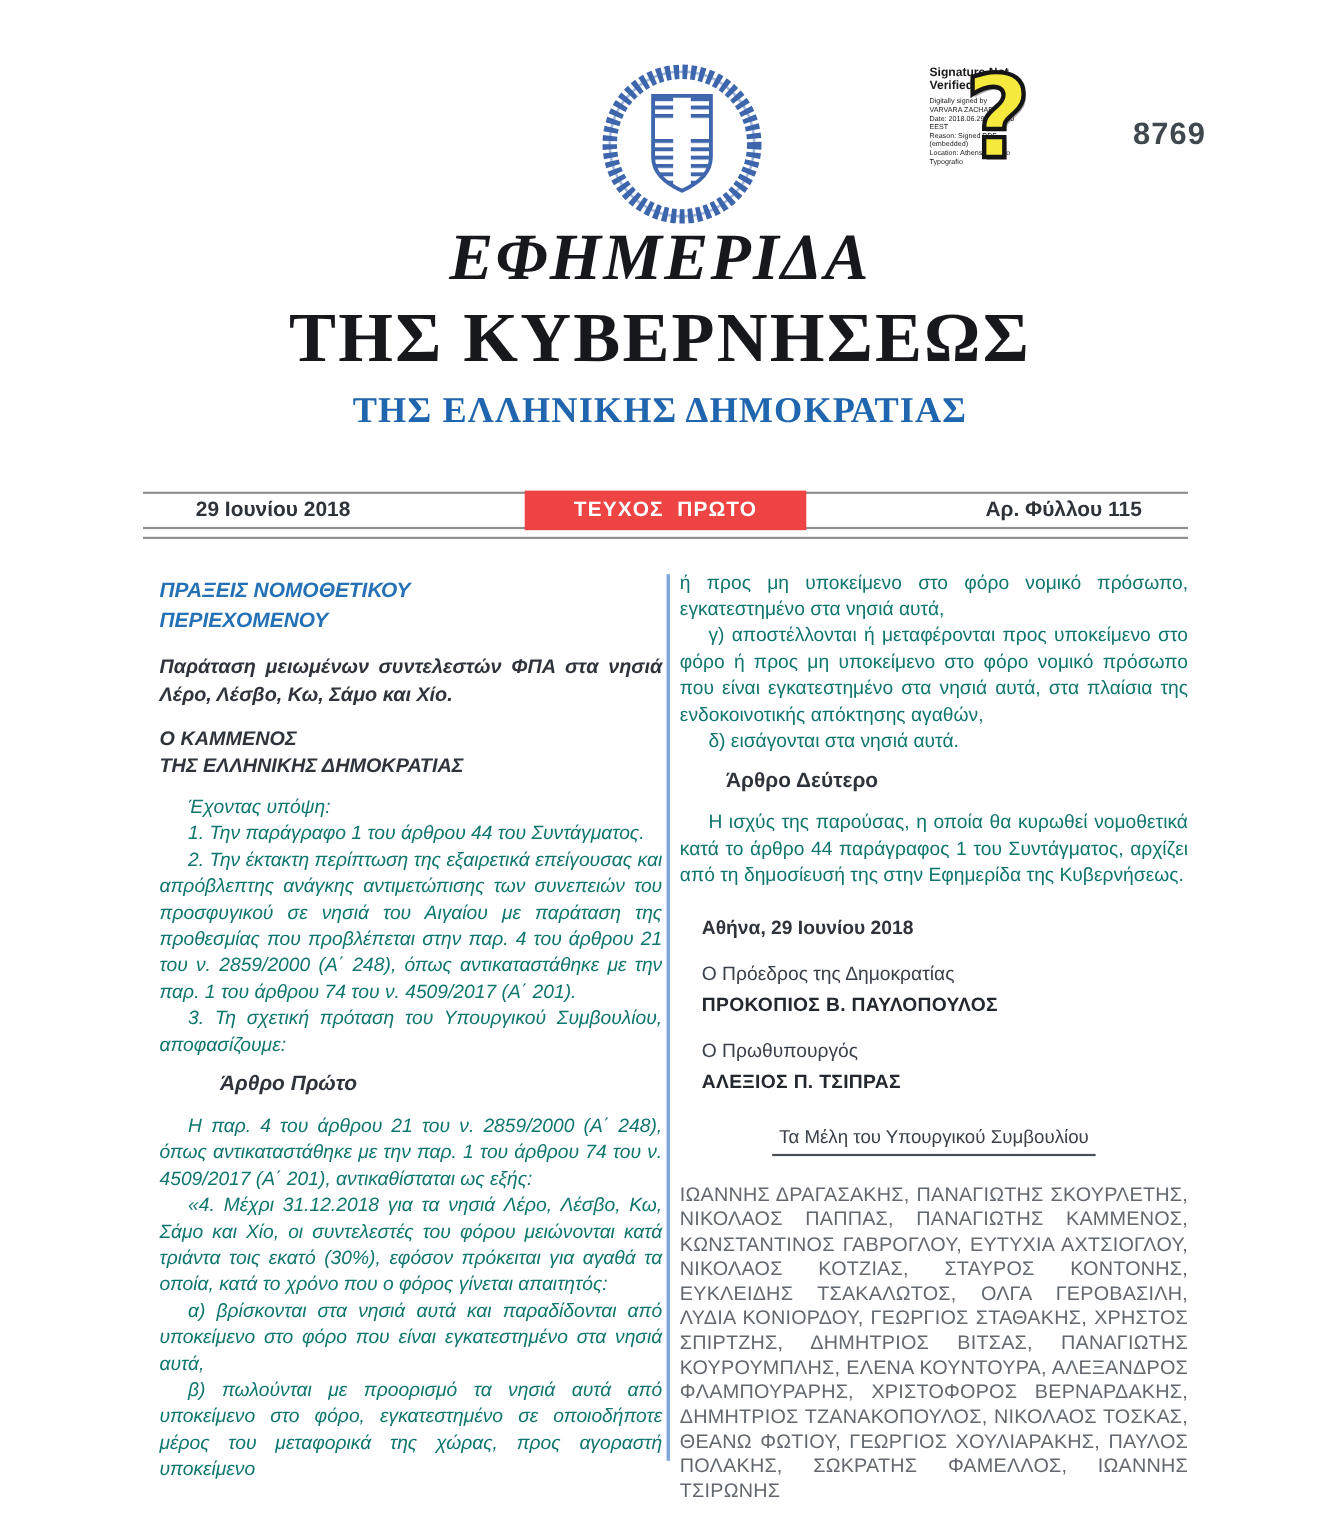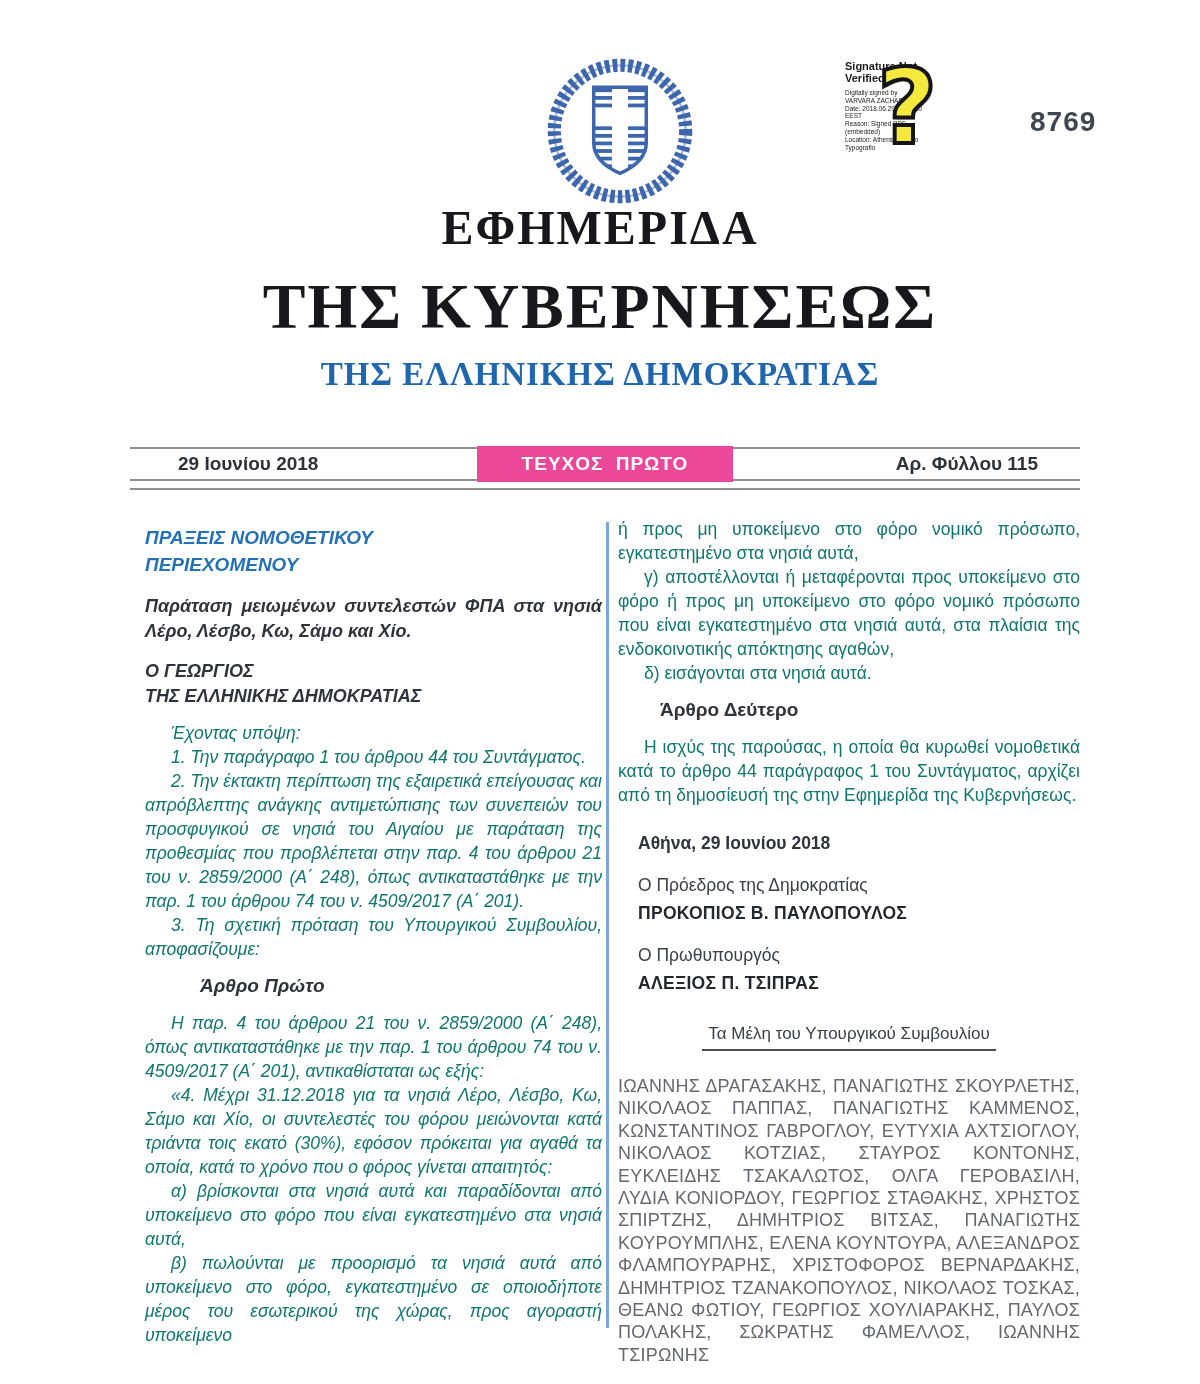--- a/index.html
+++ b/index.html
@@ -24,34 +24,34 @@
     font-size:104px; font-weight:bold; color:#f6e93d;
     -webkit-text-stroke:4px #151515;
     font-family:"DejaVu Sans",sans-serif;
     text-shadow:2px 2px 0 rgba(40,40,40,.4);
   }
 
   .page-number { position:absolute; left:1030px; top:106px; font-size:28px; font-weight:bold; color:#41474f; letter-spacing:1px; }
 
   .masthead-line { position:absolute; left:0; width:1200px; text-align:center;
     font-family:"Liberation Serif","DejaVu Serif",serif; font-weight:bold; color:#17181c; }
-  .masthead-1 { top:200px; font-size:48px; letter-spacing:2px; }
+  .masthead-1 { top:200px; font-size:60px; letter-spacing:2px;font-style:italic; }
   .masthead-2 { top:270px; font-size:64px; letter-spacing:2px; }
   .masthead-sub { top:356px; font-size:33px; color:#2066ae; letter-spacing:1px; }
 
   
   .issue-band {
     position:absolute; left:130px; top:447px; width:950px; height:34px;
     border-top:2px solid #8f8f8f; border-bottom:2px solid #8f8f8f;
   }
   .band-row { position:relative; height:100%; display:flex; align-items:center; }
   .band-date { position:absolute; left:48px; font-size:19px; font-weight:bold; color:#2e3339; }
   .band-volume {
     position:absolute; left:50%; top:-3px; transform:translateX(-50%);
-    width:256px; height:36px; background:#ec4899; color:#ffffff;
+    width:256px; height:36px; background:#ef4444; color:#ffffff;
     display:flex; align-items:center; justify-content:center;
     font-size:19px; font-weight:bold; letter-spacing:1px; word-spacing:6px; z-index:1;
   }
   .band-sheet { position:absolute; right:42px; font-size:19px; font-weight:bold; color:#2e3339; }
   .rule-below { position:absolute; left:130px; top:488px; width:950px; height:0; border-top:2px solid #8f8f8f; }
 
   
   .col { position:absolute; font-size:17.5px; line-height:24px; }
   .col-left  { left:145px; top:524px; width:457px;font-style:italic; }
   .col-right { left:618px; top:517px; width:462px; }
@@ -130,32 +130,32 @@
     </div>
   </div>
   <div class="rule-below"></div>
 
   <div class="col-divider"></div>
 
   <div class="col col-left">
     <h2 class="section-heading">ΠΡΑΞΕΙΣ ΝΟΜΟΘΕΤΙΚΟΥ ΠΕΡΙΕΧΟΜΕΝΟΥ</h2>
     <p class="subject">Παράταση μειωμένων συντελεστών ΦΠΑ στα νησιά Λέρο, Λέσβο, Κω, Σάμο και Χίο.</p>
     <div class="issuer">
-      <div>Ο ΓΕΩΡΓΙΟΣ</div>
+      <div>Ο ΚΑΜΜΕΝΟΣ</div>
       <div>ΤΗΣ ΕΛΛΗΝΙΚΗΣ ΔΗΜΟΚΡΑΤΙΑΣ</div>
     </div>
     <p class="para">Έχοντας υπόψη:</p>
     <p class="para">1. Την παράγραφο 1 του άρθρου 44 του Συντάγματος.</p>
     <p class="para">2. Την έκτακτη περίπτωση της εξαιρετικά επείγουσας και απρόβλεπτης ανάγκης αντιμετώπισης των συνεπειών του προσφυγικού σε νησιά του Αιγαίου με παράταση της προθεσμίας που προβλέπεται στην παρ. 4 του άρθρου 21 του ν. 2859/2000 (Α΄ 248), όπως αντικαταστάθηκε με την παρ. 1 του άρθρου 74 του ν. 4509/2017 (Α΄ 201).</p>
     <p class="para">3. Τη σχετική πρόταση του Υπουργικού Συμβουλίου, αποφασίζουμε:</p>
     <h3 class="article-heading">Άρθρο Πρώτο</h3>
     <p class="para">Η παρ. 4 του άρθρου 21 του ν. 2859/2000 (Α΄ 248), όπως αντικαταστάθηκε με την παρ. 1 του άρθρου 74 του ν. 4509/2017 (Α΄ 201), αντικαθίσταται ως εξής:</p>
     <p class="para">«4. Μέχρι 31.12.2018 για τα νησιά Λέρο, Λέσβο, Κω, Σάμο και Χίο, οι συντελεστές του φόρου μειώνονται κατά τριάντα τοις εκατό (30%), εφόσον πρόκειται για αγαθά τα οποία, κατά το χρόνο που ο φόρος γίνεται απαιτητός:</p>
     <p class="para">α) βρίσκονται στα νησιά αυτά και παραδίδονται από υποκείμενο στο φόρο που είναι εγκατεστημένο στα νησιά αυτά,</p>
-    <p class="para">β) πωλούνται με προορισμό τα νησιά αυτά από υποκείμενο στο φόρο, εγκατεστημένο σε οποιοδήποτε μέρος του εσωτερικού της χώρας, προς αγοραστή υποκείμενο</p>
+    <p class="para">β) πωλούνται με προορισμό τα νησιά αυτά από υποκείμενο στο φόρο, εγκατεστημένο σε οποιοδήποτε μέρος του μεταφορικά της χώρας, προς αγοραστή υποκείμενο</p>
   </div>
 
   <div class="col col-right">
     <p class="para no-indent">ή προς μη υποκείμενο στο φόρο νομικό πρόσωπο, εγκατεστημένο στα νησιά αυτά,</p>
     <p class="para">γ) αποστέλλονται ή μεταφέρονται προς υποκείμενο στο φόρο ή προς μη υποκείμενο στο φόρο νομικό πρόσωπο που είναι εγκατεστημένο στα νησιά αυτά, στα πλαίσια της ενδοκοινοτικής απόκτησης αγαθών,</p>
     <p class="para">δ) εισάγονται στα νησιά αυτά.</p>
     <h3 class="article-heading right">Άρθρο Δεύτερο</h3>
     <p class="para">Η ισχύς της παρούσας, η οποία θα κυρωθεί νομοθετικά κατά το άρθρο 44 παράγραφος 1 του Συντάγματος, αρχίζει από τη δημοσίευσή της στην Εφημερίδα της Κυβερνήσεως.</p>
 
     <div class="sig-block">

